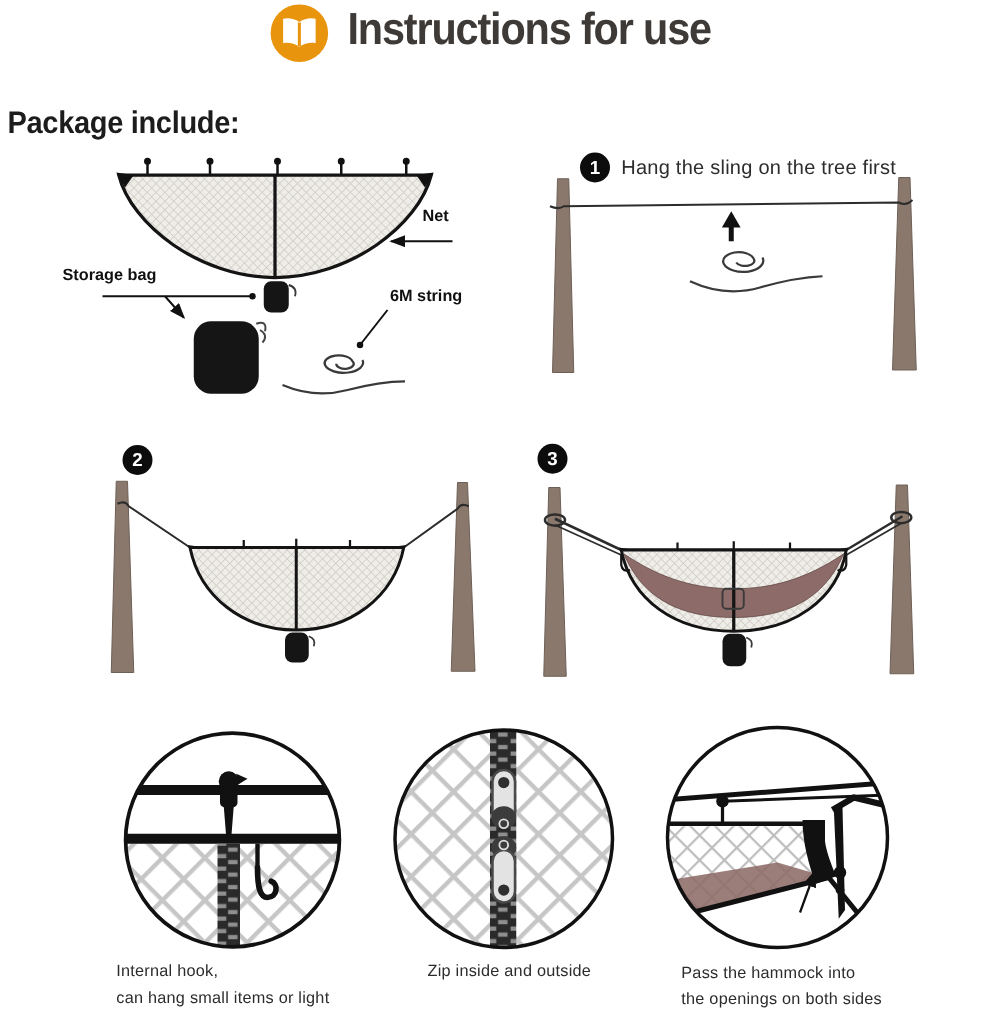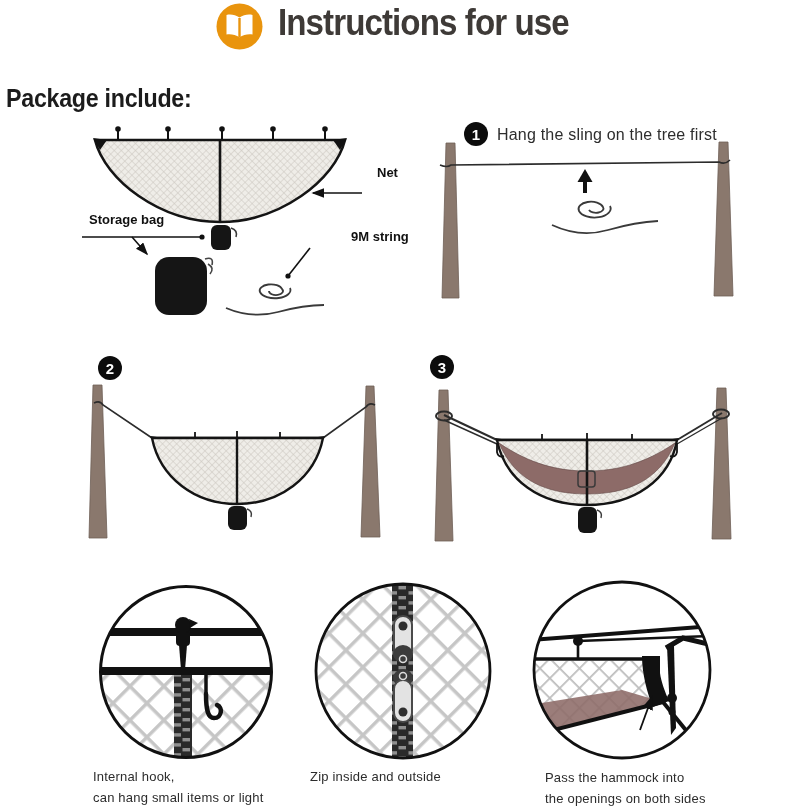--- a/index.html
+++ b/index.html
@@ -13,21 +13,21 @@
     letter-spacing:-1px; transform:scaleX(.92); transform-origin:left top;
     white-space:nowrap;
   }
   .book-badge{ position:absolute; left:216px; top:3px; width:47px; height:47px; }
   .pkg-heading{
     position:absolute; left:6px; top:84px;
     font-size:25px; font-weight:800; color:#1c1c1c;
     letter-spacing:-.3px; transform:scaleX(.93); transform-origin:left top;
     white-space:nowrap;
   }
-  .lbl{ position:absolute; font-size:13px; font-weight:700; color:#101010; white-space:nowrap;margin-left:39px; }
+  .lbl{ position:absolute; font-size:13px; font-weight:700; color:#101010; white-space:nowrap; }
   .step-badge{
     position:absolute; width:24px; height:24px; border-radius:50%;
     background:#0c0c0c; color:#fff; font-size:15px; font-weight:700;
     display:flex; align-items:center; justify-content:center;
   }
   .step-text{ position:absolute; font-size:16px; line-height:20.5px; color:#2d2d2d; letter-spacing:.2px; white-space:nowrap;text-align:right; }
   .caption{ position:absolute; font-size:13px; line-height:21px; color:#2c2c2c; letter-spacing:.2px; white-space:nowrap; }
 </style>
 </head>
 <body>
@@ -108,21 +108,21 @@
       <line x1="322" y1="75" x2="273" y2="75" marker-end="url(#arrowB)"></line>
       <line x1="42" y1="119" x2="162" y2="119"></line>
       <circle cx="162" cy="119" r="2.6" fill="#111" stroke="none"></circle>
       <line x1="92" y1="119" x2="107" y2="136" marker-end="url(#arrowB)"></line>
       <line x1="270" y1="130" x2="248" y2="158"></line>
       <circle cx="248" cy="158" r="2.6" fill="#111" stroke="none"></circle>
     </g>
   </svg>
   <div class="lbl" style="left:338px;top:165px">Net</div>
   <div class="lbl" style="left:50px;top:212px">Storage bag</div>
-  <div class="lbl" style="left:312px;top:229px">9M string</div>
+  <div class="lbl" style="left:312px;top:229px">6M string</div>
 
   <div class="step-badge" style="left:464px;top:122px">1</div>
   <div class="step-text" style="left:497px;top:125px">
     <div>Hang the sling on the tree first</div>
   </div>
   <svg class="abs" style="left:430px;top:140px" width="370" height="165" viewBox="0 0 370 165">
     <polygon points="16,3 25,3 29,158 12,158" fill="#8A786D" stroke="#6e6057" stroke-width="0.8"></polygon>
     <polygon points="289,2 298,2 303,156 284,156" fill="#8A786D" stroke="#6e6057" stroke-width="0.8"></polygon>
     <path d="M10,25 q7,3 11,0 L289,22 q6,3 11,-2" stroke="#2c2c2c" stroke-width="1.6" fill="none"></path>
     <g fill="#111">
@@ -272,21 +272,21 @@
       </g>
       <line x1="110" y1="152" x2="122" y2="119" stroke="#111" stroke-width="1.8" marker-end="url(#arrowB)"></line>
     </g>
     <circle cx="92" cy="92" r="88" fill="none" stroke="#111" stroke-width="2.8"></circle>
   </svg>
 
   <div class="caption" style="left:93px;top:766px">
     <div>Internal hook,</div>
     <div>can hang small items or light</div>
   </div>
-  <div class="caption" style="left:310px;top:766px">
+  <div class="caption" style="left:342px;top:766px">
     <div>Zip inside and outside</div>
   </div>
   <div class="caption" style="left:545px;top:767px">
     <div>Pass the hammock into</div>
     <div>the openings on both sides</div>
   </div>
 
 </div>
 
 </body></html>

